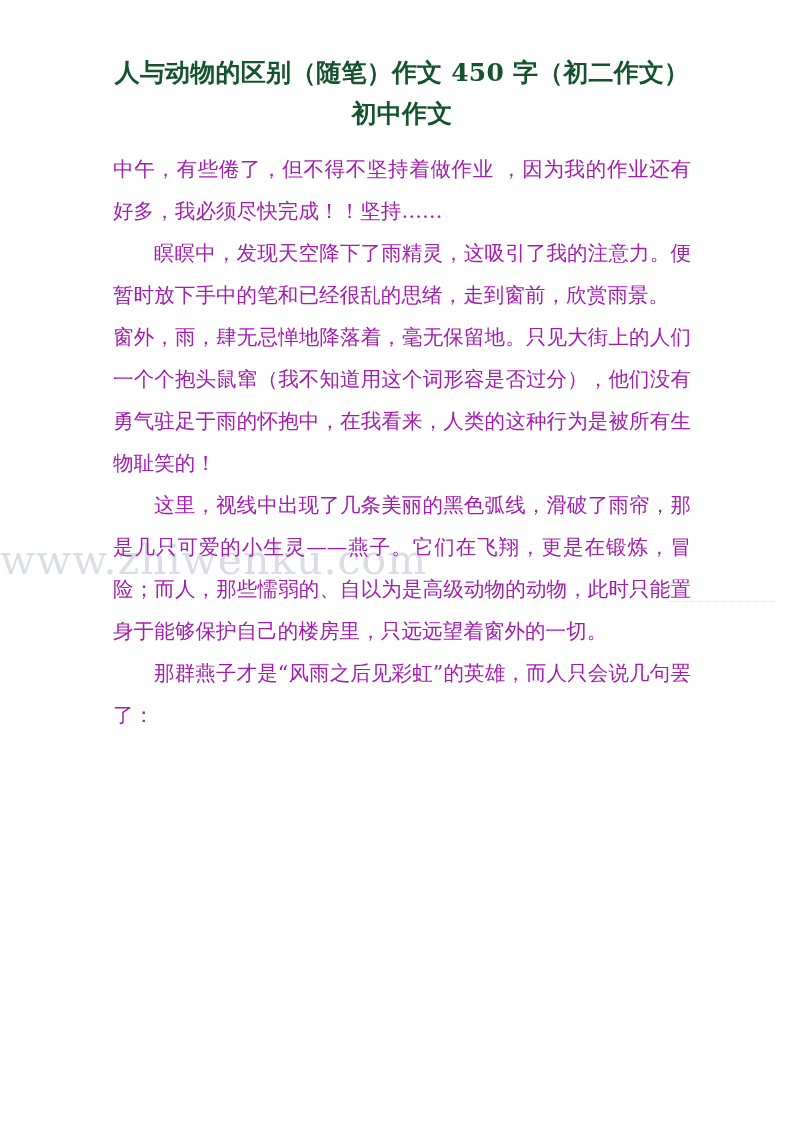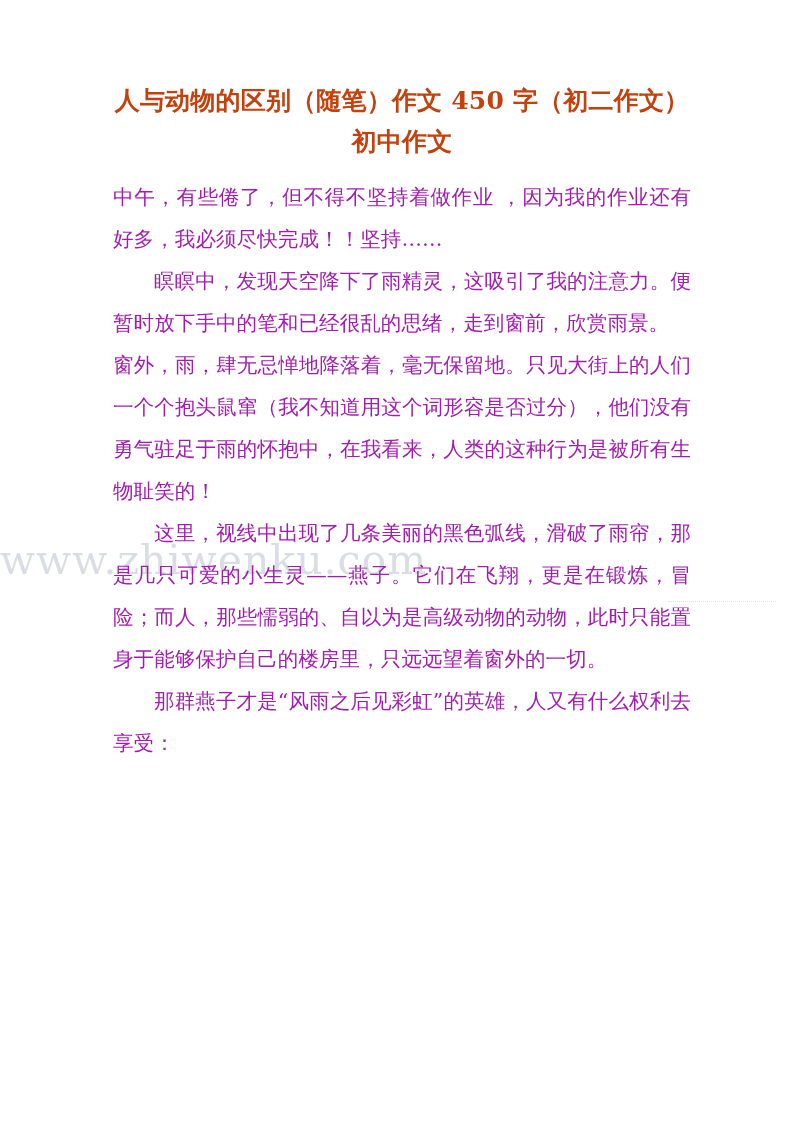--- a/index.html
+++ b/index.html
@@ -21,23 +21,23 @@
     left: 113px;
     top: 0;
     width: 578px;
   }
   .doc-title {
     font-family: "DejaVu Serif", "Liberation Serif", serif;
     font-weight: bold;
     font-size: 25px;
     line-height: 41px;
     text-align: center;
-    color: #c2410c;
+    color: #14532d;
     margin: 0;
-    padding-top: 80px;
+    padding-top: 52px;
     letter-spacing: 0.2px;
   }
   .para {
     font-family: "DejaVu Serif", "Liberation Serif", serif;
     font-size: 20.5px;
     line-height: 42px;
     color: #a21caf;
     margin: 0;
     text-align: justify;
     text-justify: inter-character;
@@ -95,18 +95,18 @@
 
     <p class="para first">中午，有些倦了，但不得不坚持着做作业 ，因为我的作业还有好多，我必须尽快完成！！坚持……</p>
 
     <p class="para indent">瞑瞑中，发现天空降下了雨精灵，这吸引了我的注意力。便暂时放下手中的笔和已经很乱的思绪，走到窗前，欣赏雨景。</p>
 
     <p class="para">窗外，雨，肆无忌惮地降落着，毫无保留地。只见大街上的人们一个个抱头鼠窜（我不知道用这个词形容是否过分），他们没有勇气驻足于雨的怀抱中，在我看来，人类的这种行为是被所有生物耻笑的！</p>
 
     <p class="para indent">这里，视线中出现了几条美丽的黑色弧线，滑破了雨帘，那是几只可爱的小生灵——燕子。它们在飞翔，更是在锻炼，冒险；而人，那些懦弱的、自以为是高级动物的动物，此时只能置身于能够保护自己的楼房里，只远远望着窗外的一切。</p>
 
 
-    <p class="para indent">那群燕子才是“风雨之后见彩虹”的英雄，人又有什么权利去享受：</p>
+    <p class="para indent">那群燕子才是“风雨之后见彩虹”的英雄，而人只会说几句罢了：</p>
 
 
 
   </div>
 </div>
 
 </body></html>

